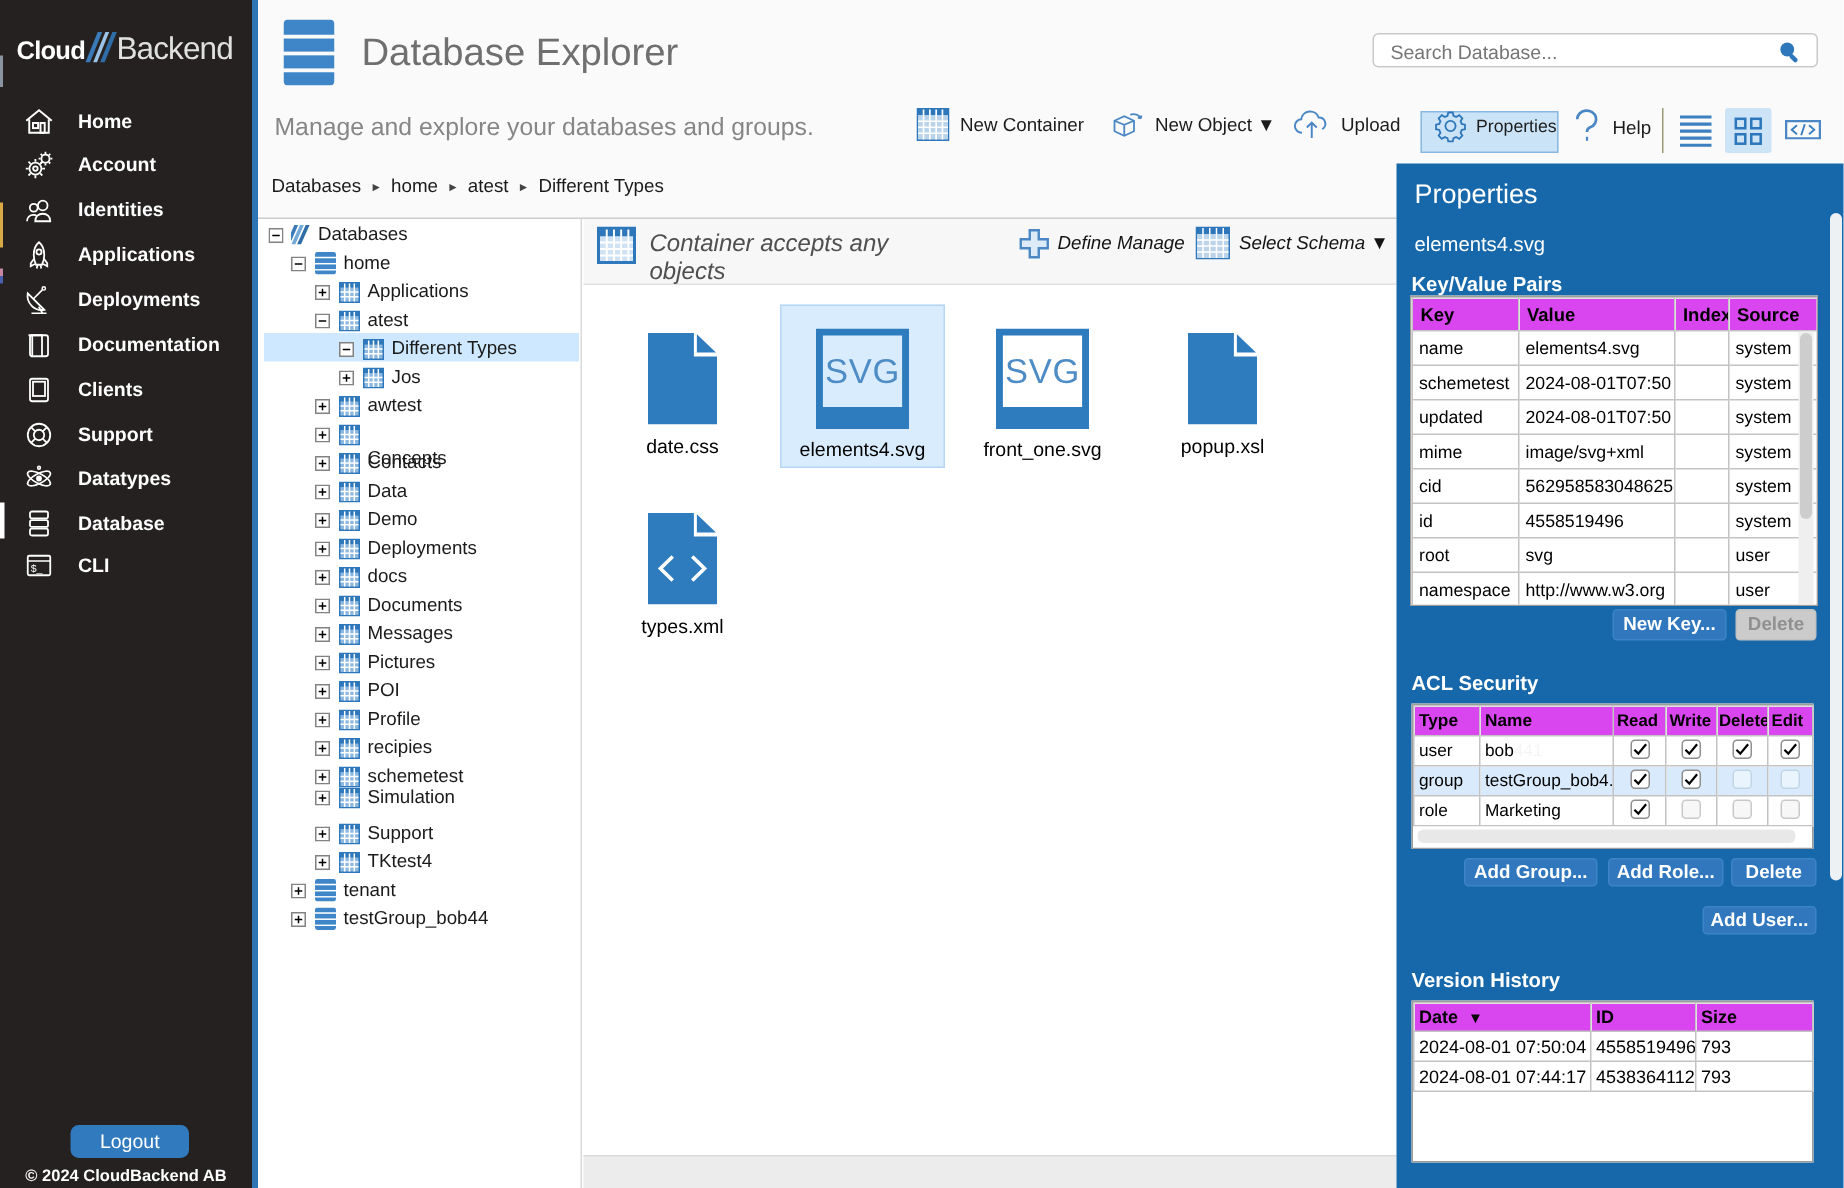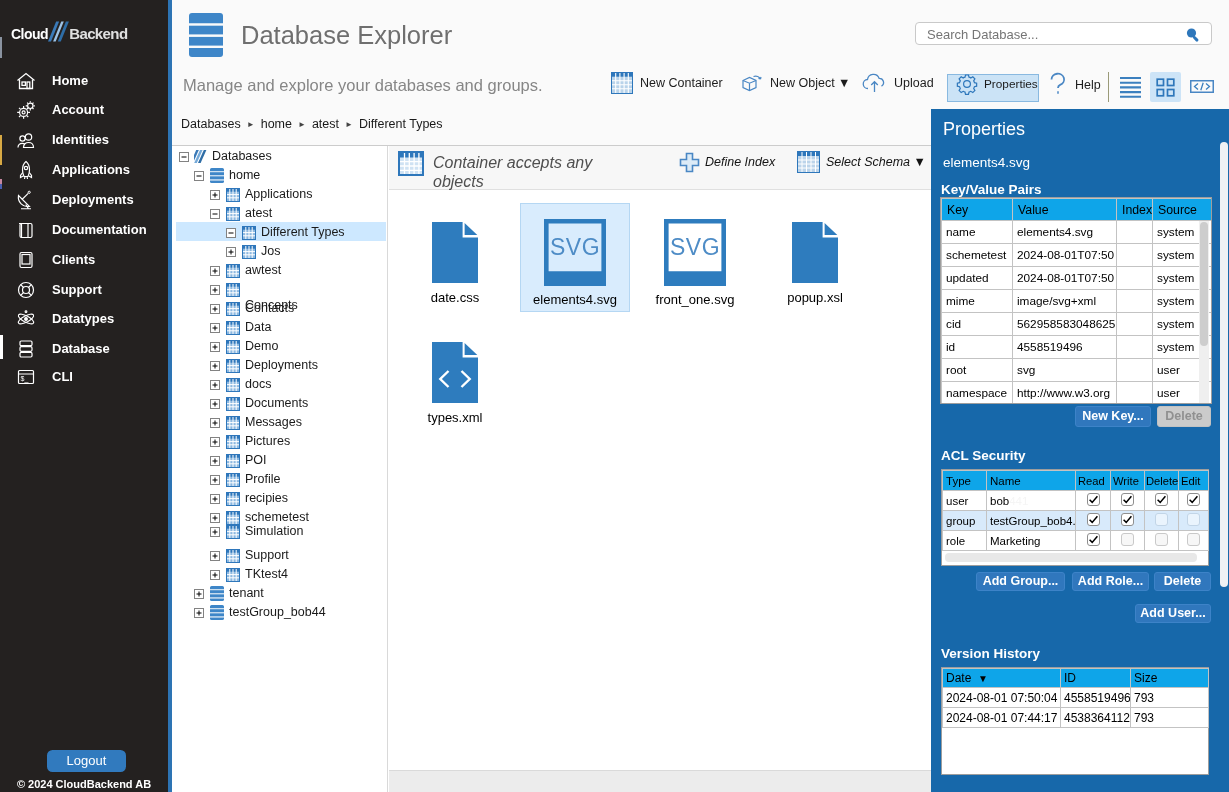--- a/index.html
+++ b/index.html
@@ -2,22 +2,22 @@
 <html><head>
 <meta charset="utf-8">
 <style>
 * { margin:0; padding:0; box-sizing:border-box; }
 html,body { width:1229px; height:792px; overflow:hidden; background:#fff;
   font-family:"Liberation Sans", sans-serif; }
 .abs { position:absolute; }
 
 #sidebar { position:absolute; left:0; top:0; width:168px; height:792px; background:#242120; }
 #sidebar .logo { position:absolute; left:11px; top:19px; white-space:nowrap; }
-#sidebar .logo .c { font-size:14px; font-weight:bold; color:#fff; letter-spacing:-0.5px; }
-#sidebar .logo .b { font-size:15px; font-weight:bold; color:#e0e0e0; letter-spacing:-0.6px; }
+#sidebar .logo .c { font-size:17px; font-weight:bold; color:#fff; letter-spacing:-0.5px; }
+#sidebar .logo .b { font-size:21px; font-weight:normal; color:#e0e0e0; letter-spacing:-0.6px; }
 .mitem { position:absolute; left:0; width:168px; height:30px; }
 .mitem svg { position:absolute; left:15px; top:4px; }
 .mitem .mt { position:absolute; left:52px; top:7px; font-size:13px; font-weight:bold; color:#fff; }
 #logout { position:absolute; left:47px; top:750px; width:79px; height:22px; background:#317abe;
   border-radius:5.5px; color:#fff; font-size:13px; text-align:center; line-height:22px; }
 #copyright { position:absolute; left:0; top:778px; width:168px; text-align:center; color:#fff; font-size:11px; font-weight:bold; }
 #bluebar { position:absolute; left:168px; top:0; width:4px; height:792px; background:#2d74b4; }
 
 #header { position:absolute; left:172px; top:0; width:1057px; height:146px; background:#fafafa; }
 #dbicon { position:absolute; left:189px; top:13px; }
@@ -51,21 +51,21 @@
   border-top:1px solid #dadada; }
 
 #panel { position:absolute; left:931px; top:109px; width:298px; height:683px; background:#1768aa;
   color:#fff; }
 #panel h2 { position:absolute; left:12px; top:10px; font-size:18px; font-weight:normal; color:#fff; }
 #panel .fname { position:absolute; left:12px; top:46px; font-size:13.5px; }
 #panel .sect { position:absolute; left:10px; font-size:13.5px; font-weight:bold; }
 .ptable { position:absolute; background:#fff; color:#000; border-collapse:collapse; table-layout:fixed; }
 .ptable td, .ptable th { border:1px solid #c3c3c3; font-size:12.3px; font-weight:normal;
   text-align:left; padding:0 0 0 5px; overflow:hidden; white-space:nowrap; }
-.ptable th { background:#0ea5e9; }
+.ptable th { background:#d946ef;font-weight:bold; }
 .kv td { font-size:11.8px; padding-left:4px; }
 .kv th { font-size:12.3px; }
 .acl th, .acl td { font-size:11.5px; padding-left:3px; }
 .vh th, .vh td { font-size:12px; padding-left:3px; }
 .pbtn { position:absolute; background:#3077bd; border:1px solid #3d83c8; border-radius:3px;
   color:#fff; font-size:12.5px; font-weight:bold; text-align:center; }
 .pbtn.dis { background:#cbcbcb; border-color:#c2c2c2; color:#909090; }
 .cb { display:inline-block; width:13px; height:13px; border:1px solid #8f8f8f; border-radius:3px;
   background:#fff; position:relative; }
 .cb.off { border-color:#c9c9c9; background:#f7f7f7; }
@@ -659,21 +659,21 @@
         <rect x="1" y="1" width="24" height="23" fill="#cfe2f3" stroke="#2e77bb" stroke-width="2"></rect>
         <rect x="1" y="1" width="24" height="5.5" fill="#2e77bb"></rect>
         <g stroke="#fff" stroke-width="1.3">
           <path d="M6.5 2 V23 M11.3 2 V23 M16.1 2 V23 M20.9 2 V23 M2 10.7 H24 M2 15 H24 M2 19.3 H24"></path>
         </g>
       </svg>
 <div class="t1">Container accepts any<br>objects</div>
 <svg class="abs" style="left:290px;top:6px;" width="21" height="21" viewBox="0 0 21 21">
         <path d="M7.5 1.5 h6 v6 h6 v6 h-6 v6 h-6 v-6 h-6 v-6 h6 z" fill="#dcebf7" stroke="#4a87c4" stroke-width="1.6"></path>
       </svg>
-<div class="schema" style="left:316px;top:9px;">Define Index</div>
+<div class="schema" style="left:316px;top:9px;">Define Manage</div>
 <svg class="abs" style="left:408px;top:5px;" width="23" height="22" viewBox="0 0 23 22">
         <rect x="0.5" y="0.5" width="22" height="21" fill="#bcd4ea" stroke="#2e77bb"></rect>
         <rect x="0.5" y="0.5" width="22" height="4.5" fill="#2e77bb"></rect>
         <g stroke="#fff" stroke-width="1">
           <path d="M5 1 V21 M9.5 1 V21 M14 1 V21 M18.5 1 V21 M1 9 H22 M1 13 H22 M1 17 H22"></path>
         </g>
       </svg>
 <div class="schema" style="left:437px;top:9px;">Select Schema ▼</div>
 </div>
 <div class="abs" style="left:131px;top:57px;width:110px;height:109px;background:#d9ecfd;border:1px solid #b5d7f3;"></div>

